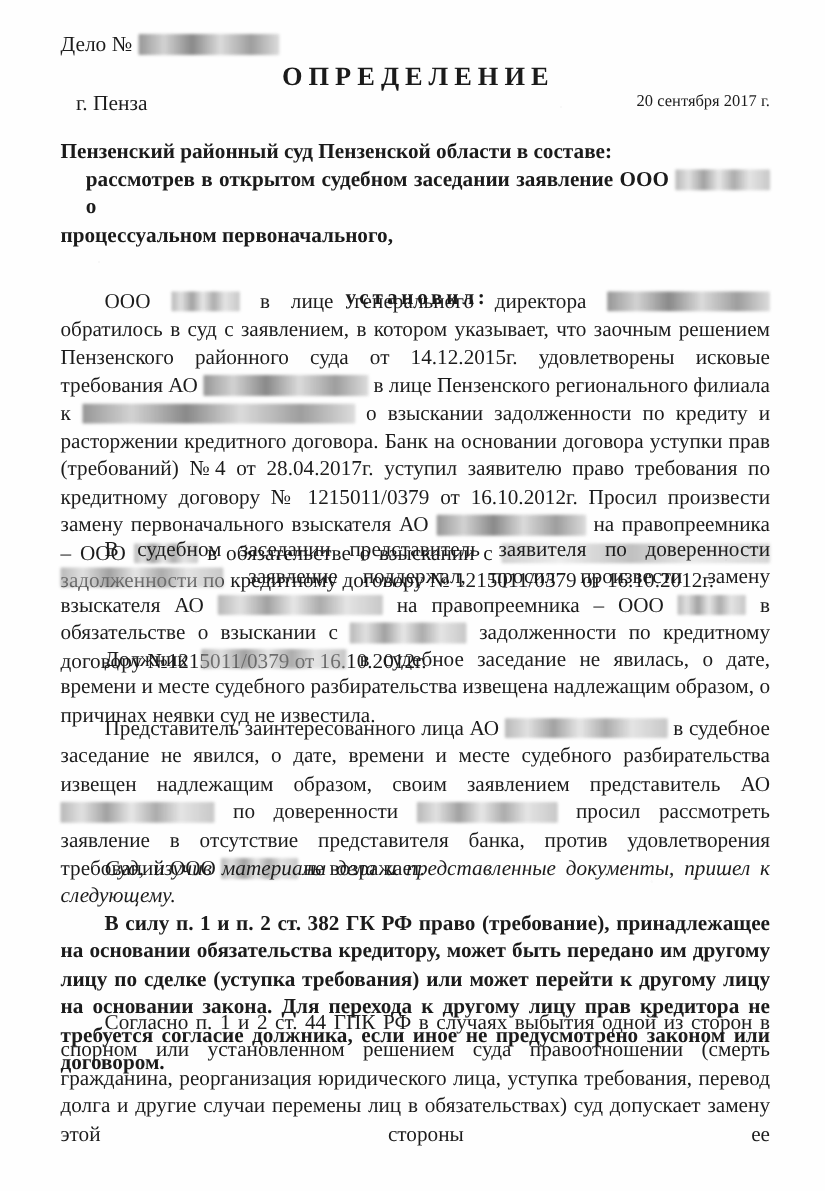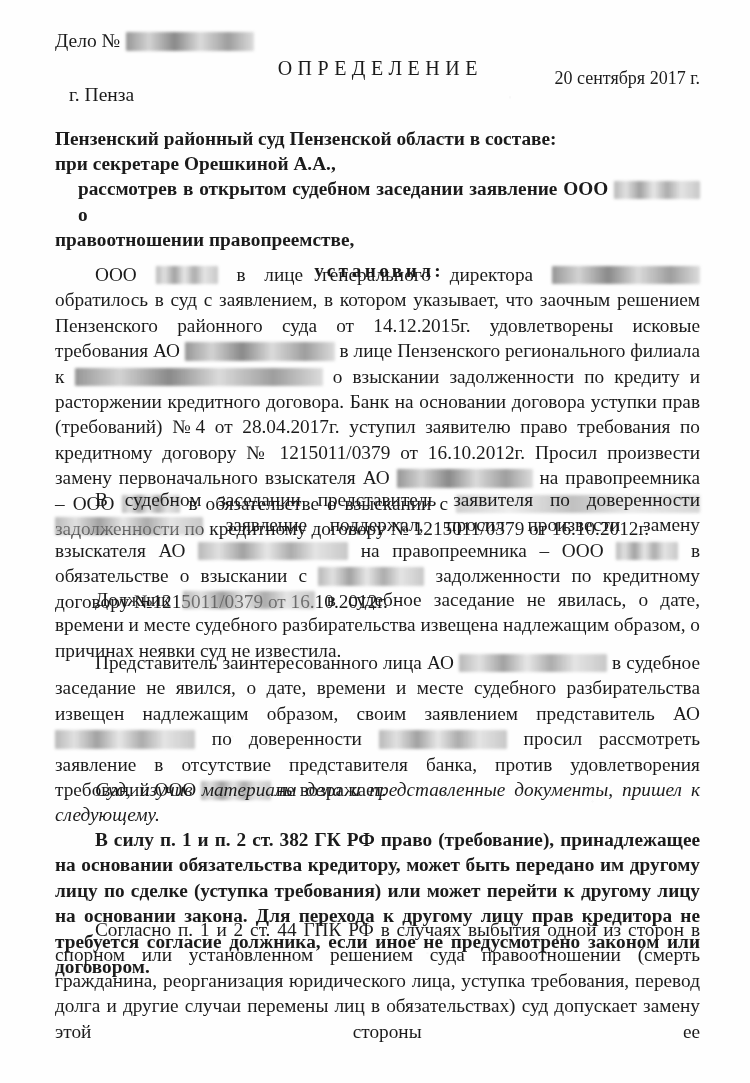--- a/index.html
+++ b/index.html
@@ -53,37 +53,37 @@
     font-size: 19.5px;
     line-height: 1.1;
     white-space: nowrap;
   }
   .title-main {
     position: absolute;
     left: 0;
     right: 0;
     top: 57px;
     text-align: center;
-    font-size: 20px;
-    font-weight: normal;
+    font-size: 24px;
+    font-weight: bold;
     letter-spacing: 5.5px;
     text-indent: 5.5px;
   }
   .city-line {
     position: absolute;
     left: 0;
     top: 84px;
     font-size: 19.5px;
     margin-left: 14px;
   }
   .date-line {
     position: absolute;
     right: 0;
-    top: 68px;
-    font-size: 18px;
+    top: 84px;
+    font-size: 15px;
     white-space: nowrap;
     margin-left: 24px;
   }
 
   
   .intro {
     position: absolute;
     left: 0;
     top: 126px;
     width: 645px;
@@ -178,23 +178,22 @@
       <span>Дело №</span><span class="rd dark" style="width:128px;margin-left:6px;"></span>
     </div>
 
     <div class="title-main">ОПРЕДЕЛЕНИЕ</div>
 
     <div class="city-line">г. Пенза</div>
     <div class="date-line">20 сентября 2017 г.</div>
 
     <div class="intro">
       <div class="ln">Пензенский районный суд Пензенской области в составе:</div>
-      <div class="ln">при секретаре Орешкиной А.А.,</div>
       <div class="just"><span>рассмотрев в открытом судебном заседании заявление ООО</span> <span class="rd" style="width:86px;"></span> <span>о</span></div>
-      <div class="tail">правоотношении правопреемстве,</div>
+      <div class="tail">процессуальном первоначального,</div>
     </div>
 
     <div class="ustanovil">установил:</div>
 
     <div class="blk" style="top:262px;">
       <p class="para"><span>ООО</span> <span class="rd" style="width:62px;"></span> <span>в лице генерального директора</span> <span class="rd dark" style="width:148px;"></span> <span>обратилось в суд с заявлением, в котором указывает, что заочным решением Пензенского районного суда от 14.12.2015г. удовлетворены исковые требования АО</span> <span class="rd dark" style="width:150px;"></span> <span>в лице Пензенского регионального филиала к</span> <span class="rd dark" style="width:248px;"></span> <span>о взыскании задолженности по кредиту и расторжении кредитного договора. Банк на основании договора уступки прав (требований) №4 от 28.04.2017г. уступил заявителю право требования по кредитному договору № 1215011/0379 от 16.10.2012г. Просил произвести замену первоначального взыскателя АО</span> <span class="rd dark" style="width:136px;"></span> <span>на правопреемника – ООО</span> <span class="rd" style="width:58px;"></span> <span>в обязательстве о взыскании с</span> <span class="rd soft" style="width:244px;"></span> <span>задолженности по кредитному договору № 1215011/0379 от 16.10.2012г.</span></p>
     </div>
 
     <div class="blk" style="top:487px;">
       <p class="para"><span>В судебном заседании представитель заявителя по доверенности</span> <span class="rd" style="width:148px;"></span> <span>заявление поддержал, просил произвести замену взыскателя АО</span> <span class="rd" style="width:150px;"></span> <span>на правопреемника – ООО</span> <span class="rd" style="width:62px;"></span> <span>в обязательстве о взыскании с</span> <span class="rd" style="width:106px;"></span> <span>задолженности по кредитному договору №1215011/0379 от 16.10.2012г.</span></p>

